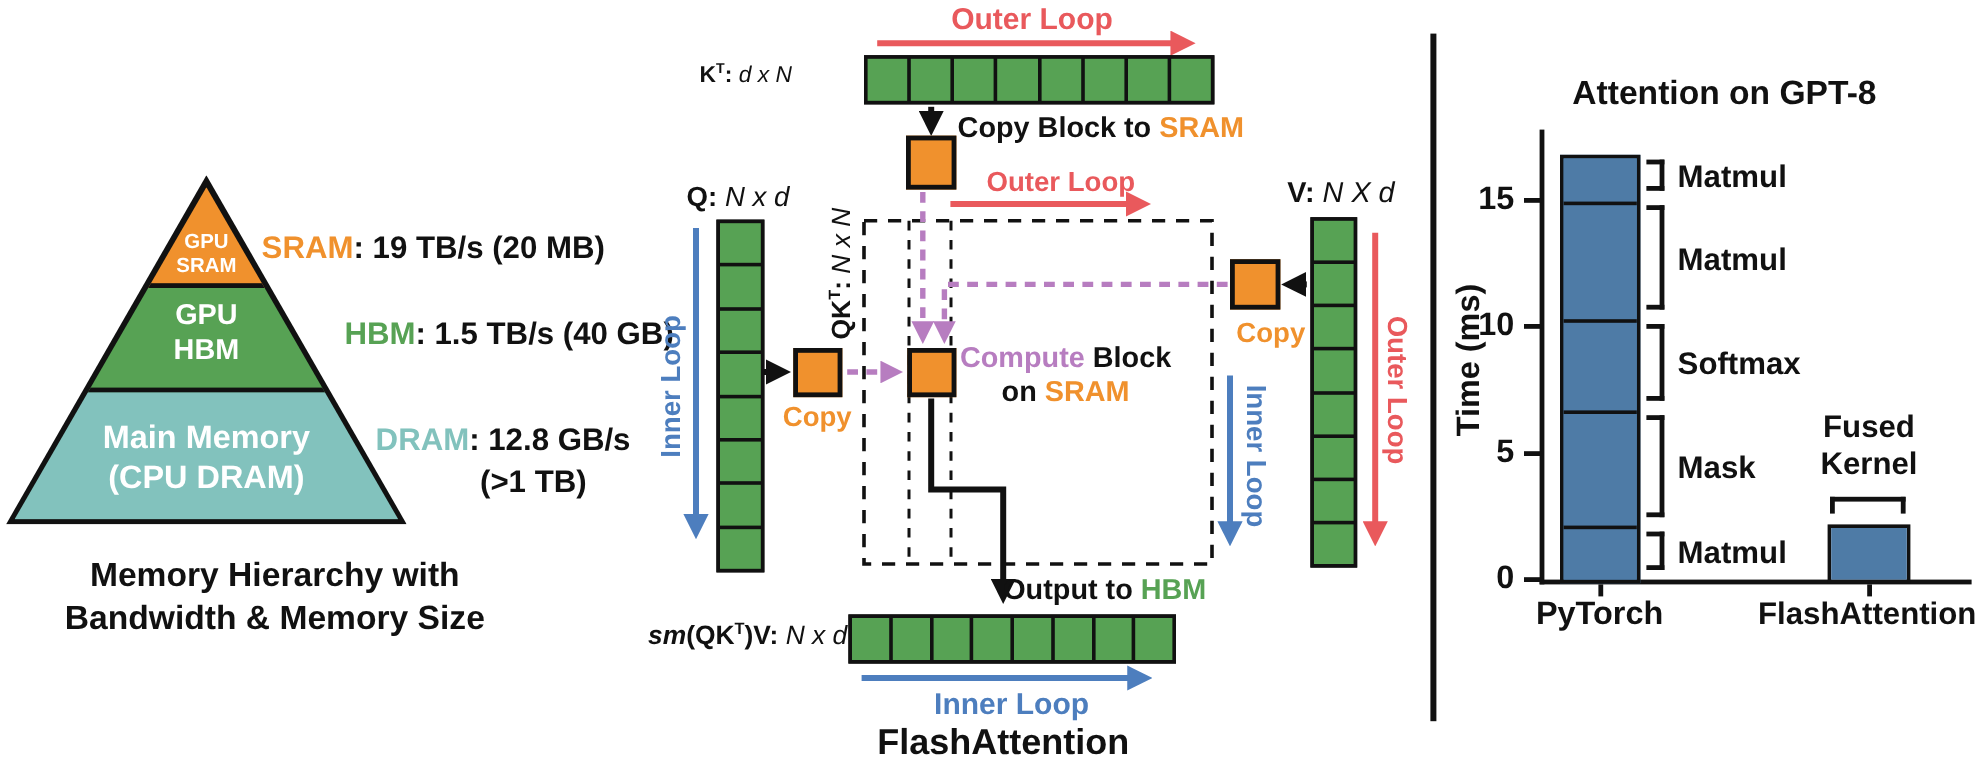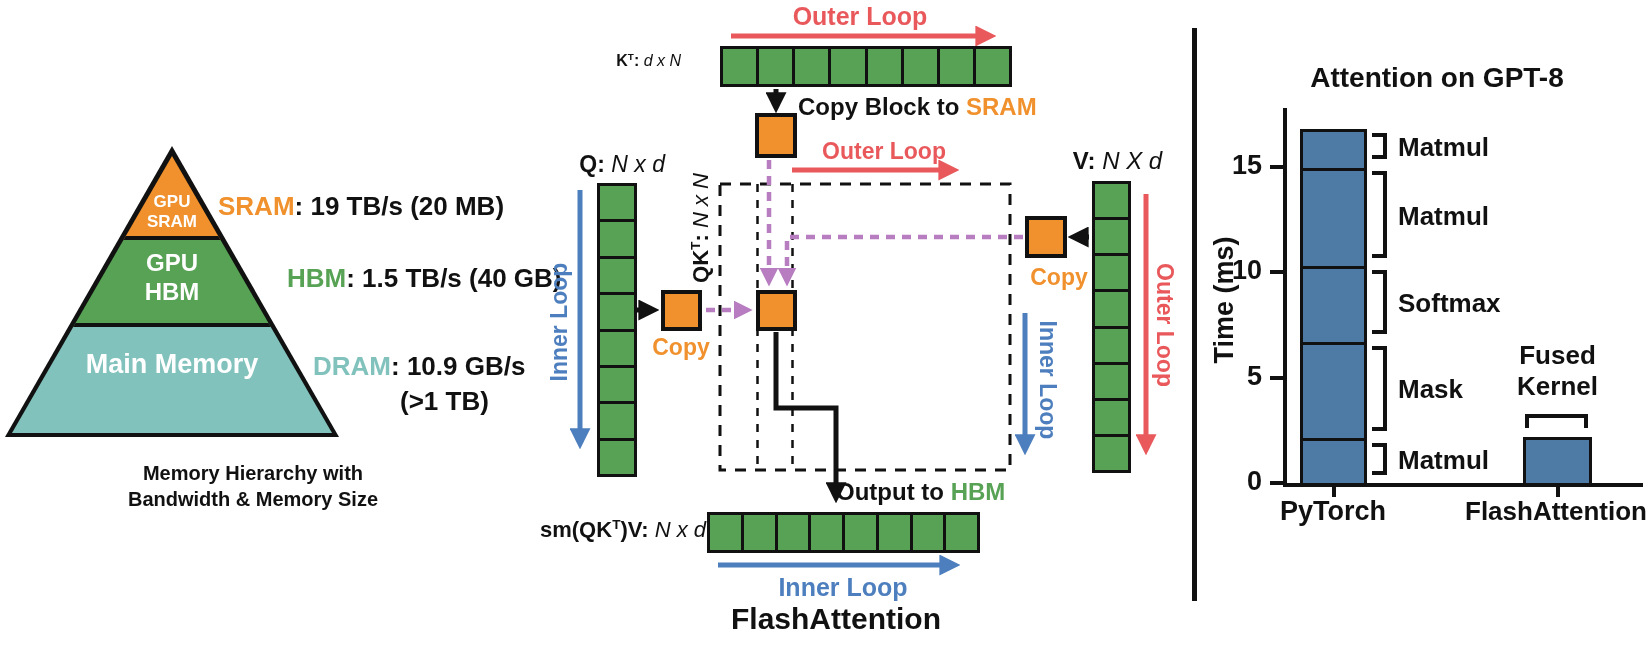--- a/index.html
+++ b/index.html
@@ -5,21 +5,21 @@
   :root{
     --orange:#F0912D; --green:#57A254; --teal:#82C2BD; --red:#E9595C;
     --blue:#4D7EBE; --purple:#B77DC0; --bar-blue:#4E7BA6; --ink:#111111;
   }
   html,body{margin:0;padding:0;background:#fff;}
   #stage{position:relative;width:1650px;height:645px;background:#fff;overflow:hidden;
          font-family:"Liberation Sans","DejaVu Sans",sans-serif;color:var(--ink);}
   .abs{position:absolute;}
   .b{font-weight:bold;}
   .i{font-style:italic;font-weight:normal;}
-  .ib{font-weight:bold;}
+  .ib{font-style:italic;font-weight:bold;}
   sup{font-size:62%;line-height:0;}
   .lbl{position:absolute;font-weight:bold;white-space:nowrap;}
   .vlabel{position:absolute;font-weight:bold;white-space:nowrap;}
   .red{color:var(--red);} .blue{color:var(--blue);} .orangeT{color:var(--orange);}
   .greenT{color:var(--green);} .purpleT{color:var(--purple);} .tealT{color:var(--teal);}
   .white{color:#fff;}
   
   .arr{position:absolute;display:flex;gap:3px;background:var(--ink);border:3px solid var(--ink);box-sizing:border-box;}
   .arr.h{flex-direction:row;} .arr.v{flex-direction:column;}
   .arr .cell{flex:1;background:var(--green);}
@@ -83,34 +83,35 @@
   <div class="abs b white ctr" style="left:112px;top:192px;width:120px;font-size:17px;line-height:1.2;">
     <div>GPU</div>
       <div>SRAM</div>
   </div>
   <div class="abs b white ctr" style="left:92px;top:249px;width:160px;font-size:24px;line-height:1.2;">
     <div>GPU</div>
       <div>HBM</div>
   </div>
   <div class="abs b white ctr" style="left:42px;top:348px;width:260px;font-size:27px;line-height:1.25;">
     <div>Main Memory</div>
+      <div>(CPU DRAM)</div>
   </div>
   <div class="lbl" style="left:218px;top:191px;font-size:26px;">
     <span class="orangeT">SRAM</span><span>: 19 TB/s (20 MB)</span>
   </div>
   <div class="lbl" style="left:258px;top:263px;font-size:26px;margin-left:29px;">
     <span class="greenT">HBM</span><span>: 1.5 TB/s (40 GB)</span>
   </div>
   <div class="lbl" style="left:313px;top:351px;font-size:26px;">
-    <span class="tealT">DRAM</span><span>: 10.9 GB/s</span>
+    <span class="tealT">DRAM</span><span>: 12.8 GB/s</span>
   </div>
   <div class="lbl" style="left:400px;top:386px;font-size:26px;">
     <span>(&gt;1 TB)</span>
   </div>
-  <div class="abs b ctr" style="left:28px;top:461px;width:450px;font-size:20px;line-height:1.28;">
+  <div class="abs b ctr" style="left:4px;top:461px;width:450px;font-size:28px;line-height:1.28;">
     <div>Memory Hierarchy with</div>
       <div>Bandwidth &amp; Memory Size</div>
   </div>
 
   <div class="arr h" style="left:720px;top:46px;width:292px;height:41px;">
       <div class="cell"></div>
       <div class="cell"></div>
       <div class="cell"></div>
       <div class="cell"></div>
       <div class="cell"></div>
@@ -148,39 +149,43 @@
       <div class="cell"></div>
       <div class="cell"></div>
     </div>
 
   <div class="oblock" style="left:755px;top:113px;width:42px;height:45px;"></div>
   <div class="oblock" style="left:661px;top:290px;width:41px;height:41px;"></div>
   <div class="oblock" style="left:756px;top:290px;width:41px;height:41px;"></div>
   <div class="oblock" style="left:1025px;top:216px;width:42px;height:42px;"></div>
 
   <div class="lbl red ctr" style="left:760px;top:2px;width:200px;font-size:25px;">Outer Loop</div>
-  <div class="lbl" style="left:551px;top:52px;width:130px;text-align:right;font-size:16px;">
+  <div class="lbl" style="left:583px;top:52px;width:130px;font-size:19px;">
     <span class="b"><span>K</span><sup>T</sup><span>:</span></span>&nbsp;<span class="i">d x N</span>
   </div>
   <div class="lbl" style="left:798px;top:93px;font-size:24px;">
     <span>Copy Block to </span><span class="orangeT">SRAM</span>
   </div>
   <div class="lbl red ctr" style="left:784px;top:138px;width:200px;font-size:23px;">Outer Loop</div>
-  <div class="lbl ctr" style="left:565px;top:151px;width:100px;font-size:23px;text-align:right;">
+  <div class="lbl ctr" style="left:565px;top:151px;width:100px;font-size:23px;">
     <span class="b">Q:</span>&nbsp;<span class="i">N x d</span>
   </div>
   <div class="lbl ctr" style="left:1065px;top:147px;width:105px;font-size:24px;">
     <span class="b">V:</span>&nbsp;<span class="i">N X d</span>
   </div>
   <div class="vlabel" style="left:701px;top:228px;font-size:22px;transform:translate(-50%,-50%) rotate(-90deg);">
     <span class="b"><span>QK</span><sup>T</sup><span>:</span></span>&nbsp;<span class="i">N x N</span>
   </div>
   <div class="vlabel blue" style="left:559px;top:322px;font-size:23px;transform:translate(-50%,-50%) rotate(-90deg);">Inner Loop</div>
   <div class="vlabel blue" style="left:1047px;top:380px;font-size:23px;transform:translate(-50%,-50%) rotate(90deg);">Inner Loop</div>
   <div class="vlabel red" style="left:1164px;top:325px;font-size:23px;transform:translate(-50%,-50%) rotate(90deg);">Outer Loop</div>
+  <div class="lbl ctr" style="left:796px;top:285px;width:184px;font-size:24px;line-height:1.18;">
+    <div><span class="purpleT">Compute</span><span> Block</span></div>
+    <div><span>on </span><span class="orangeT">SRAM</span></div>
+  </div>
   <div class="lbl orangeT ctr" style="left:643px;top:334px;width:76px;font-size:23px;">Copy</div>
   <div class="lbl orangeT ctr" style="left:1021px;top:264px;width:76px;font-size:23px;">Copy</div>
   <div class="lbl" style="left:836px;top:478px;font-size:24px;">
     <span>Output to </span><span class="greenT">HBM</span>
   </div>
   <div class="lbl" style="left:540px;top:517px;width:163px;text-align:right;font-size:22px;">
     <span class="ib">sm</span><span class="b"><span>(QK</span><sup>T</sup><span>)V:</span></span>&nbsp;<span class="i">N x d</span>
   </div>
   <div class="lbl blue ctr" style="left:743px;top:573px;width:200px;font-size:25px;">Inner Loop</div>
   <div class="lbl ctr" style="left:686px;top:602px;width:300px;font-size:30px;">FlashAttention</div>

